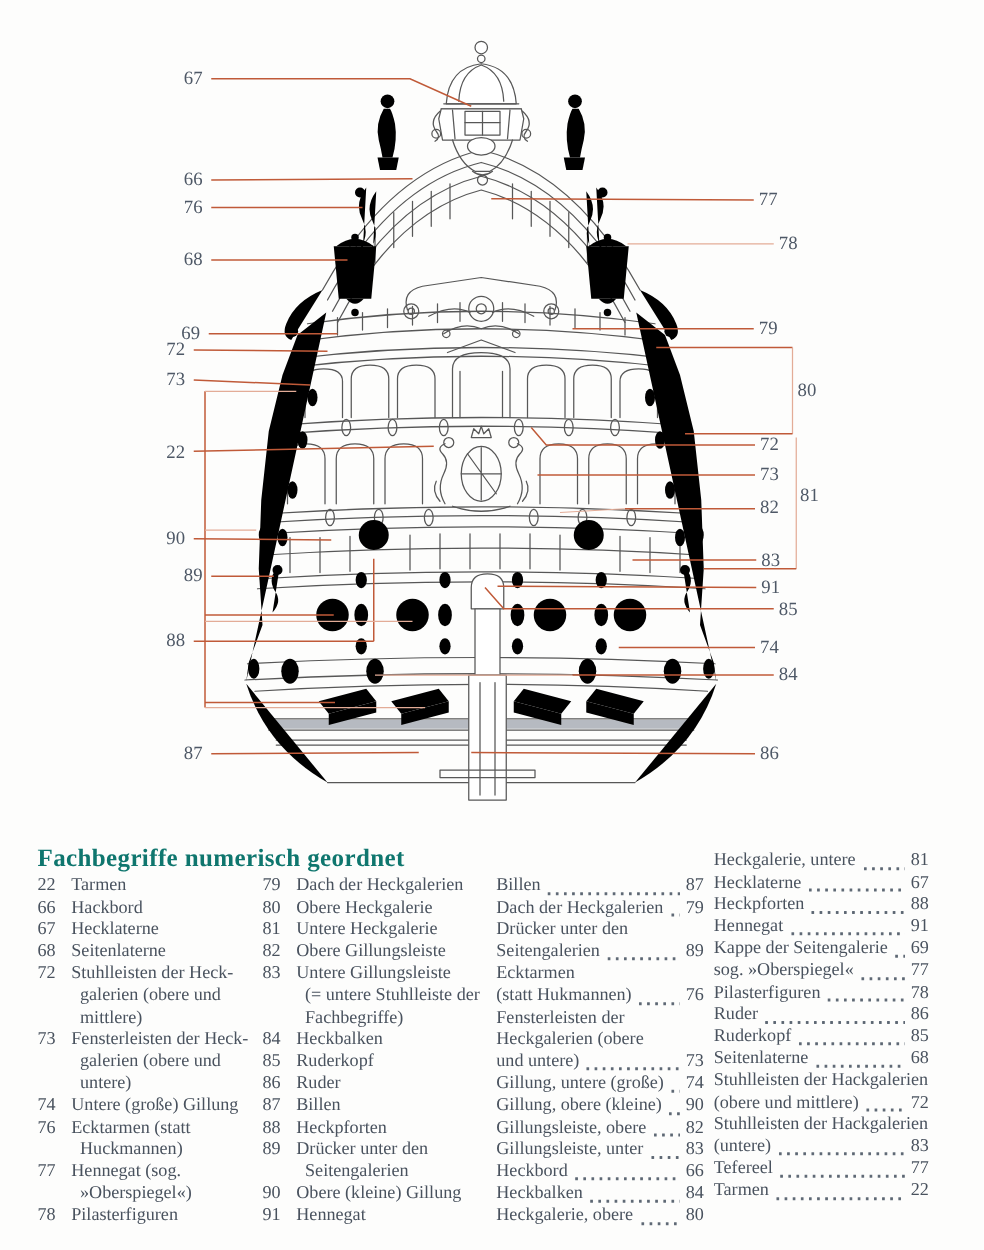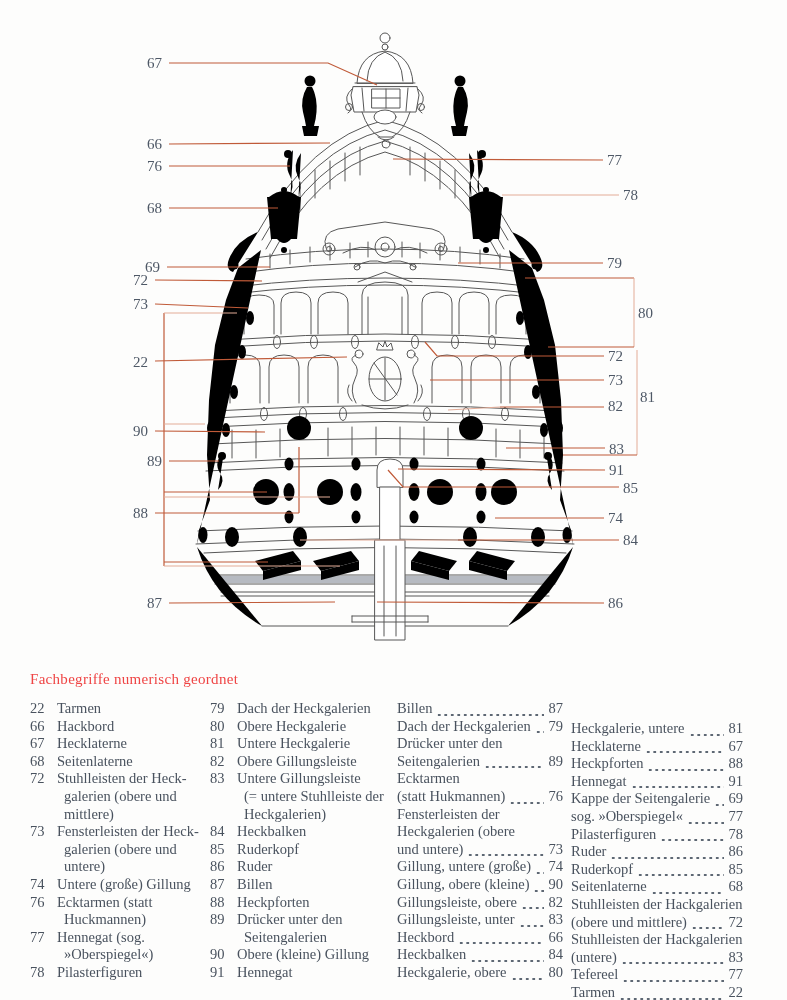--- a/index.html
+++ b/index.html
@@ -5,21 +5,21 @@
   html,body{margin:0;padding:0;background:#ffffff;}
   .page{position:relative;width:787px;height:1000px;background:#fdfdfc;overflow:hidden;
         font-family:"Liberation Serif","DejaVu Serif",serif;}
   .diagram{position:absolute;left:0;top:0;width:787px;height:655px;}
   .diagram svg{position:absolute;left:0;top:0;}
   .ink path,.ink circle,.ink rect,.ink ellipse{stroke:#575757;fill:none;stroke-width:1;
         stroke-linecap:round;stroke-linejoin:round;}
   .ink .wf{fill:#ffffff;}
   .ink .gray{fill:#b6bac1;stroke:none;}
   .c-num{position:absolute;font-size:15px;line-height:16px;color:#4e5866;}
-  .heading{position:absolute;font-size:15px;font-weight:normal;letter-spacing:.3px;color:#ef4444;}
+  .heading{position:absolute;font-size:20px;font-weight:bold;letter-spacing:.3px;color:#0f766e;}
   .listcol{position:absolute;font-size:14.5px;line-height:17.6px;color:#49525e;}
   .nline{display:flex;}
   .nline.cont{padding-left:27px;align-items:flex-end;}
   .nnum{width:20px;flex:none;}
   .ntext{padding-left:7px;white-space:nowrap;}
   .aline{display:flex;align-items:baseline;}
   .at{white-space:nowrap;}
   .dots{flex:1 1 auto;min-width:8px;align-self:flex-end;height:13px;margin:0 2px 0 4px;
         background-image:radial-gradient(circle,#5d6773 1.05px,transparent 1.45px);
         background-size:6.5px 4px;background-repeat:repeat-x;background-position:left bottom 1px;}
@@ -372,21 +372,21 @@
         <span class="ntext">Obere Gillungsleiste</span>
       </div>
       <div class="nline">
         <span class="nnum">83</span>
         <span class="ntext">Untere Gillungsleiste</span>
       </div>
       <div class="nline cont">
         <span class="ntext">(= untere Stuhlleiste der</span>
       </div>
       <div class="nline cont">
-        <span class="ntext">Heckgalerien)</span>
+        <span class="ntext">Fachbegriffe)</span>
       </div>
       <div class="nline">
         <span class="nnum">84</span>
         <span class="ntext">Heckbalken</span>
       </div>
       <div class="nline">
         <span class="nnum">85</span>
         <span class="ntext">Ruderkopf</span>
       </div>
       <div class="nline">
@@ -484,21 +484,21 @@
         <span class="at">Heckbalken</span>
         <span class="dots"></span>
         <span class="an">84</span>
       </div>
       <div class="aline">
         <span class="at">Heckgalerie, obere</span>
         <span class="dots"></span>
         <span class="an">80</span>
       </div>
     </div>
-  <div class="listcol" style="left:571px;top:720px;width:172px">
+  <div class="listcol" style="left:571px;top:680px;width:172px">
       <div class="aline">
         <span class="at">Heckgalerie, untere</span>
         <span class="dots"></span>
         <span class="an">81</span>
       </div>
       <div class="aline">
         <span class="at">Hecklaterne</span>
         <span class="dots"></span>
         <span class="an">67</span>
       </div>

